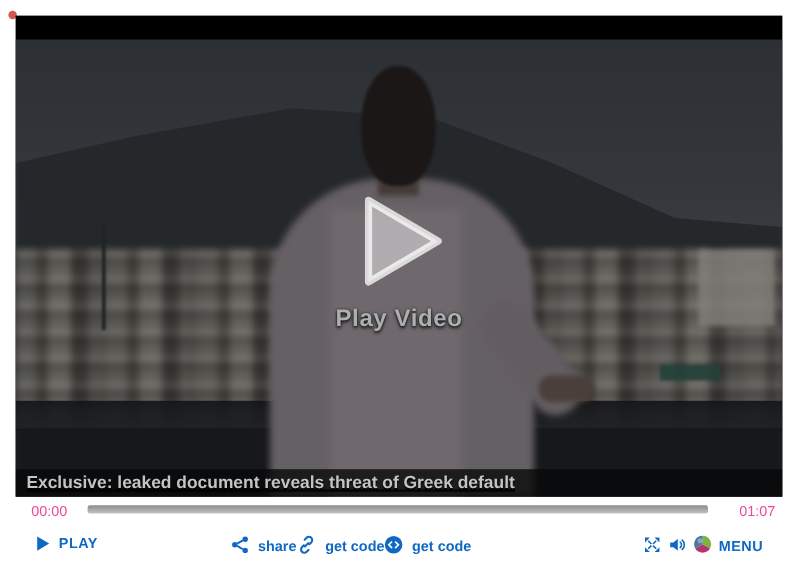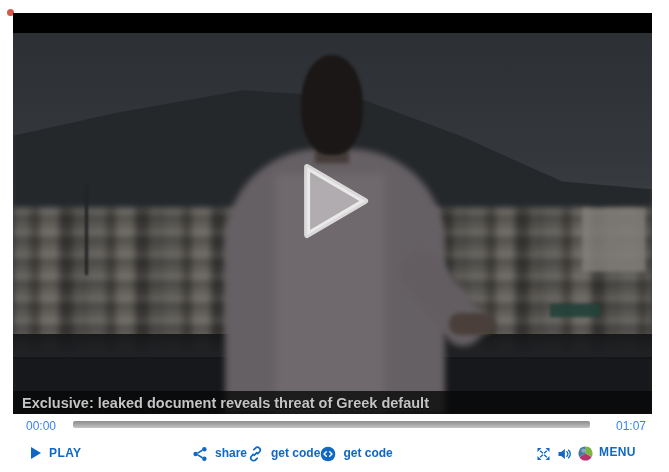--- a/index.html
+++ b/index.html
@@ -46,34 +46,34 @@
   
   .center-overlay{position:absolute;inset:0;pointer-events:none;}
   .big-play{position:absolute;left:50%;top:124px;transform:translateX(-46%);pointer-events:auto;cursor:pointer;
             background:none;border:none;padding:0;}
   .play-video-label{position:absolute;left:0;right:0;top:222px;text-align:center;
                     font-size:20px;font-weight:bold;color:#aeaeae;letter-spacing:.5px;
                     text-shadow:0 1px 3px rgba(0,0,0,.85),0 0 2px rgba(0,0,0,.6);}
 
   
   .caption-bar{position:absolute;left:0;right:0;bottom:0;height:23px;background:rgba(8,8,8,.78);
-               display:flex;align-items:center;padding:0 9px;box-sizing:border-box;}
+               display:flex;align-items:center;padding:0 9px;box-sizing:border-box;text-decoration:underline;}
   .caption-text{font-size:14.5px;font-weight:bold;color:#c4c4c4;white-space:nowrap;
                 text-shadow:0 1px 1px rgba(0,0,0,.9);}
 
   
-  .time{position:absolute;font-size:12px;color:#3b82f6;}
+  .time{position:absolute;font-size:12px;color:#ec4899;}
   .time-elapsed{left:26px;top:419px;}
   .time-duration{left:616px;top:419px;}
   .progress-track{position:absolute;left:73px;top:421px;width:517px;height:7px;border-radius:2px;
                   background:linear-gradient(180deg,#8d8d8d 0%,#a4a4a4 45%,#c4c4c4 100%);cursor:pointer;}
   .progress-fill{height:100%;width:0%;background:#1063c6;border-radius:2px;}
 
   
-  .ctl{position:absolute;top:446px;display:flex;align-items:flex-start;background:none;border:none;
+  .ctl{position:absolute;top:446px;display:flex;align-items:flex-end;background:none;border:none;
        padding:0;cursor:pointer;color:#0f68c4;font-family:inherit;}
   .ctl .lbl{font-size:12px;color:#0f68c4;}
   .bold-lbl{font-weight:bold;letter-spacing:.4px;}
   .mid-lbl{font-weight:600;}
   .ctl svg{display:block;}
   .gap7{margin-left:7px;}
   .play-btn{left:30px;}
   .center-group{position:absolute;left:192px;top:446px;display:flex;align-items:center;}
   .center-group .ctl{position:static;top:auto;}
   .right-group{position:absolute;left:535px;top:445px;display:flex;align-items:center;gap:4px;}
@@ -102,20 +102,21 @@
       <div class="man-arm"></div>
       <div class="man-hand"></div>
       <div class="dim"></div>
 
       <div class="center-overlay">
         <button class="big-play">
           <svg width="78" height="88" viewBox="0 0 78 88">
             <path d="M10 10 L68 44 L10 78 Z" fill="rgba(255,255,255,0.45)" stroke="rgba(255,255,255,0.75)" stroke-width="6" stroke-linejoin="round"></path>
           </svg>
         </button>
+        <div class="play-video-label">Play Video</div>
       </div>
 
       <div class="caption-bar">
         <span class="caption-text">Exclusive: leaked document reveals threat of Greek default</span>
       </div>
     </div>
   </div>
 
   <span class="time time-elapsed">00:00</span>
   <div class="progress-track">

